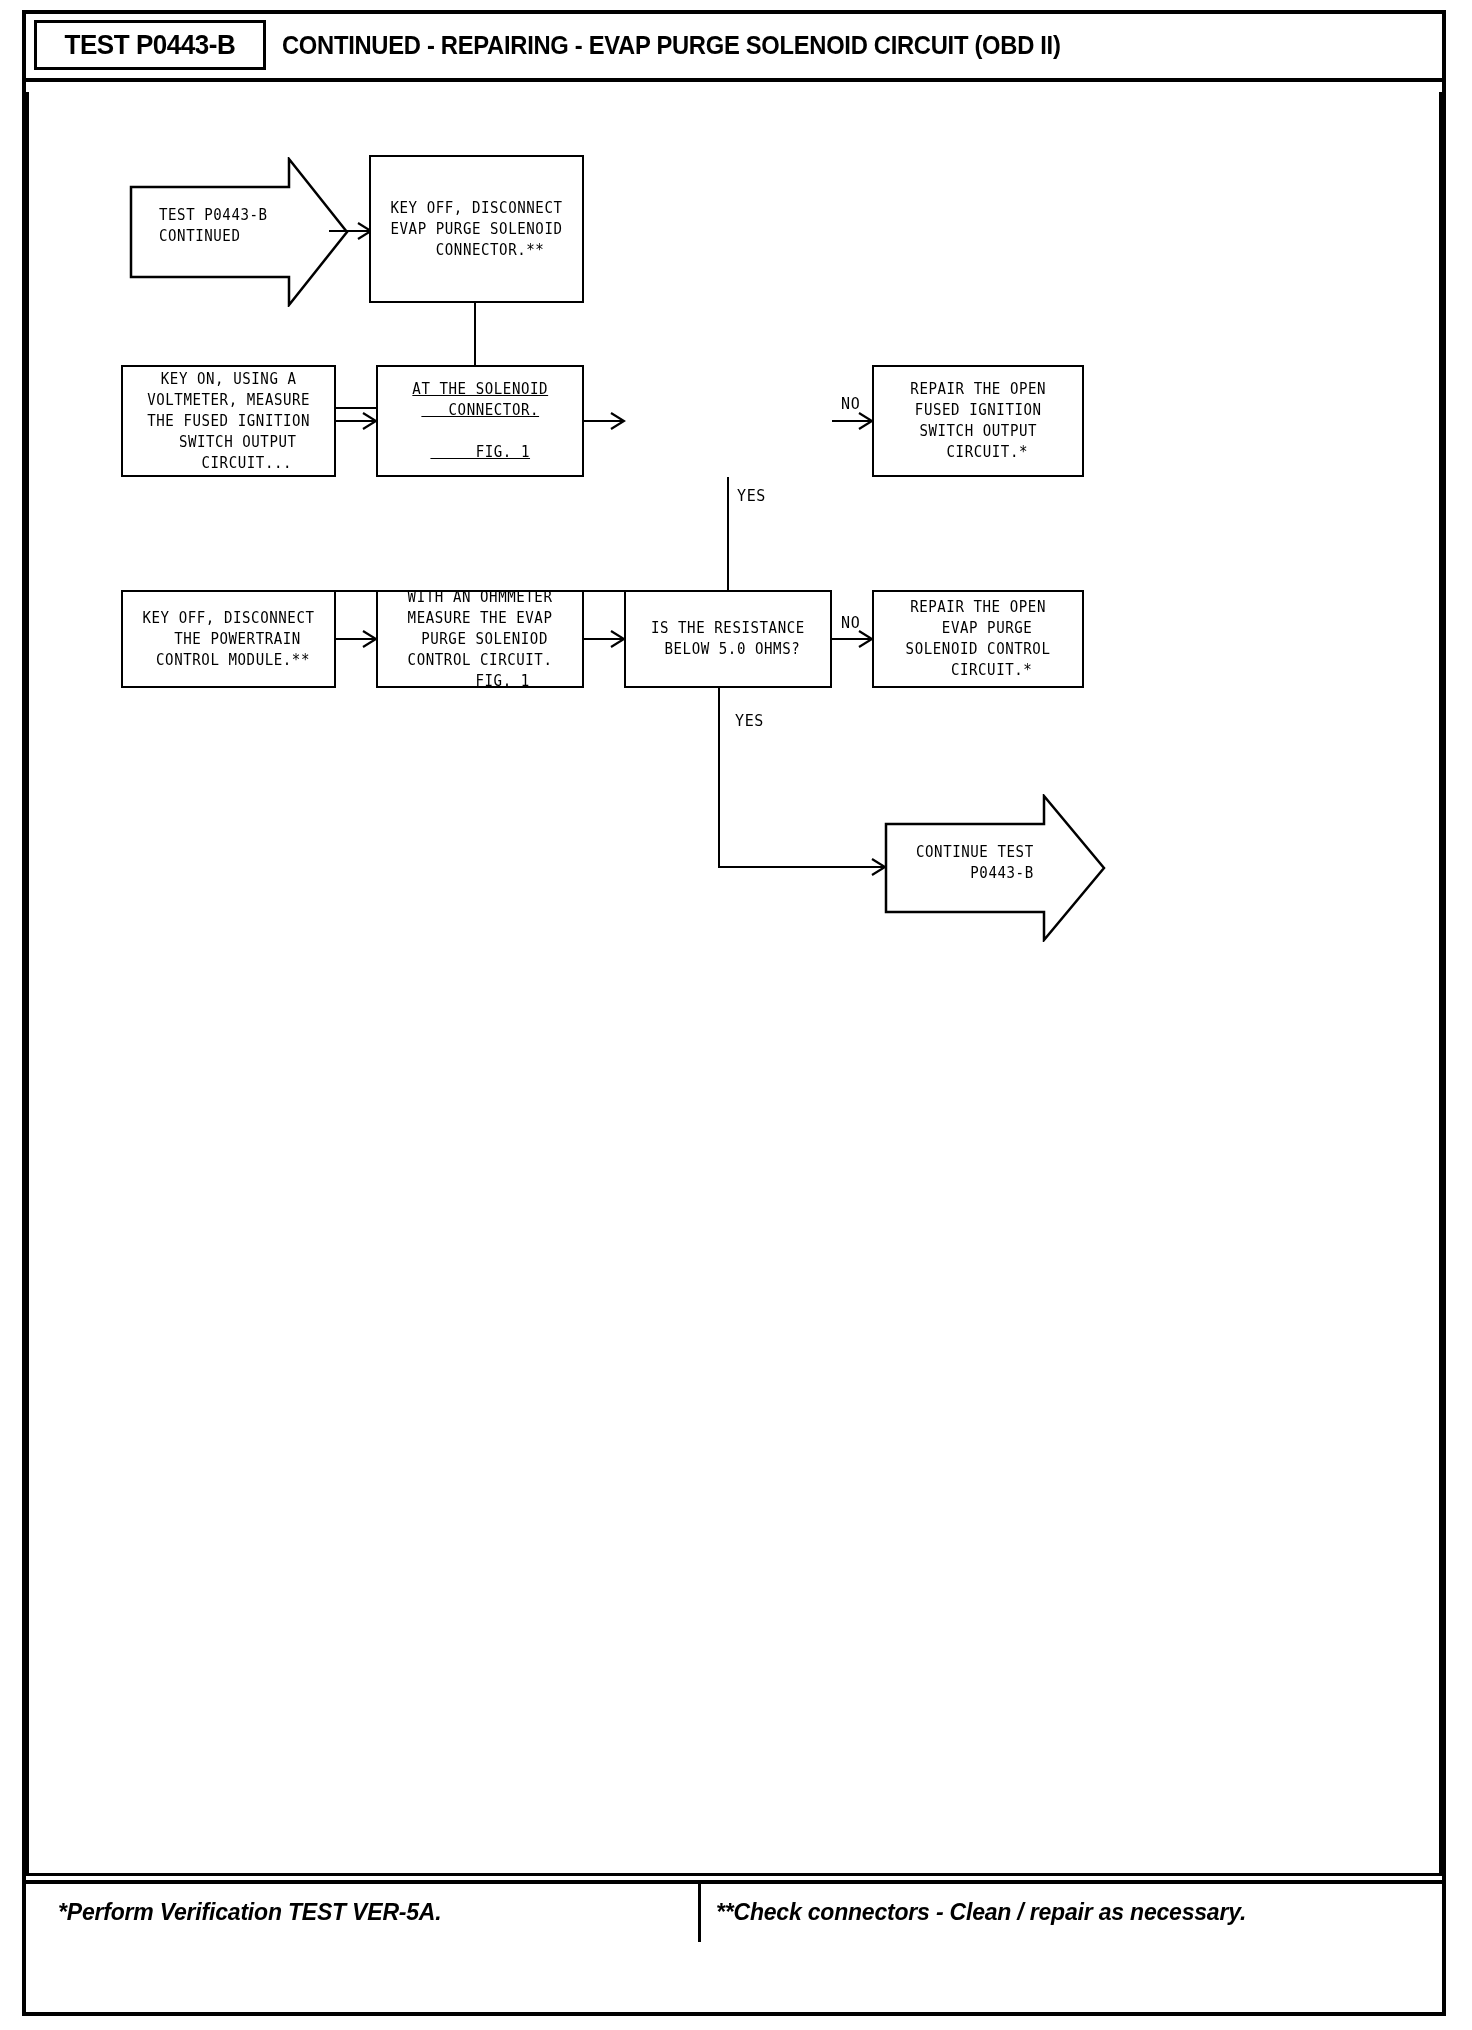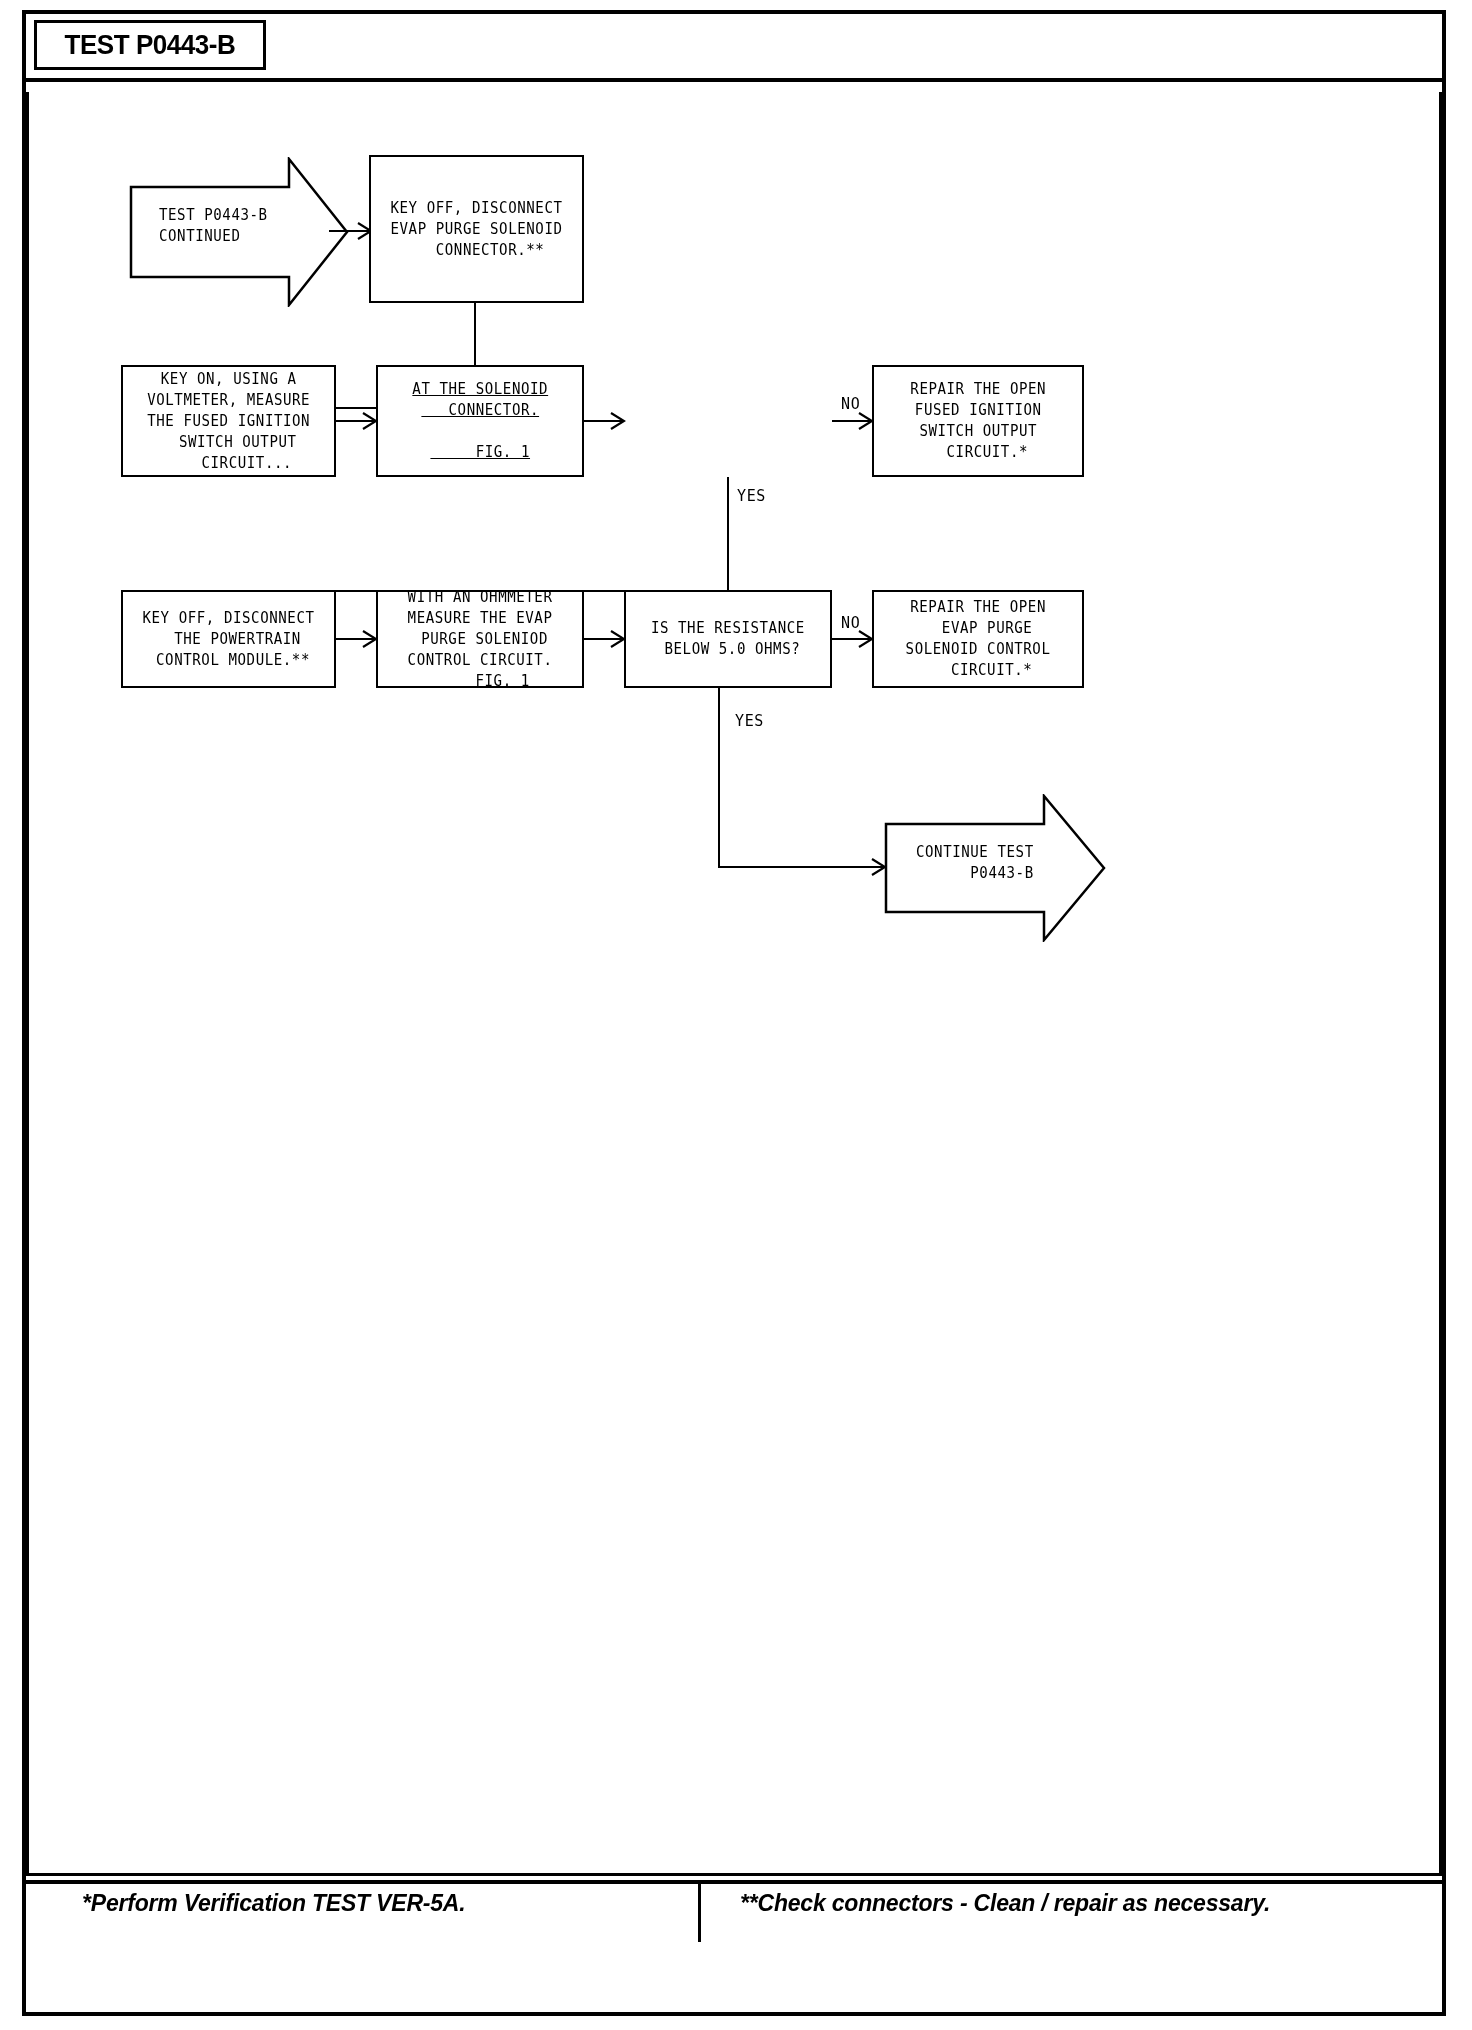--- a/index.html
+++ b/index.html
@@ -122,25 +122,24 @@
   .footer-divider {
     position: absolute;
     left: 672px;
     top: 4px;
     width: 3px;
     height: 58px;
     background: #000;
   }
   .footer-left, .footer-right {
     position: absolute;
-    top: 1px;
+    top: 10px;
     height: 44px;
     display: flex;
     align-items: center;
-    margin-left: 24px;
   }
   .footer-left { left: 32px; }
   .footer-right { left: 690px; }
   .footer-left .txt, .footer-right .txt {
     font-family: "Liberation Sans", sans-serif;
     font-weight: bold;
     font-style: italic;
     font-size: 23px;
     letter-spacing: -0.2px;
     white-space: nowrap;
@@ -205,20 +204,23 @@
 <body>
 
 <div id="page">
 
   <div class="outer-frame"></div>
 
   <div class="header-band">
     <div class="header-testbox">
       <span class="txt">TEST P0443-B</span>
     </div>
+    <div class="header-title">
+      <span class="txt">CONTINUED - REPAIRING - EVAP PURGE SOLENOID CIRCUIT (OBD II)</span>
+    </div>
   </div>
   <div class="header-rule"></div>
 
   <div class="canvas">
     <div class="canvas-inner">
 
       <div class="banner" style="left:100px; top:65px;">
         <svg width="220" height="150" viewBox="0 0 220 150">
           <polygon points="2,30 160,30 160,2 218,75 160,148 160,120 2,120" fill="#ffffff" stroke="#000000" stroke-width="2.5"></polygon>
         </svg>

